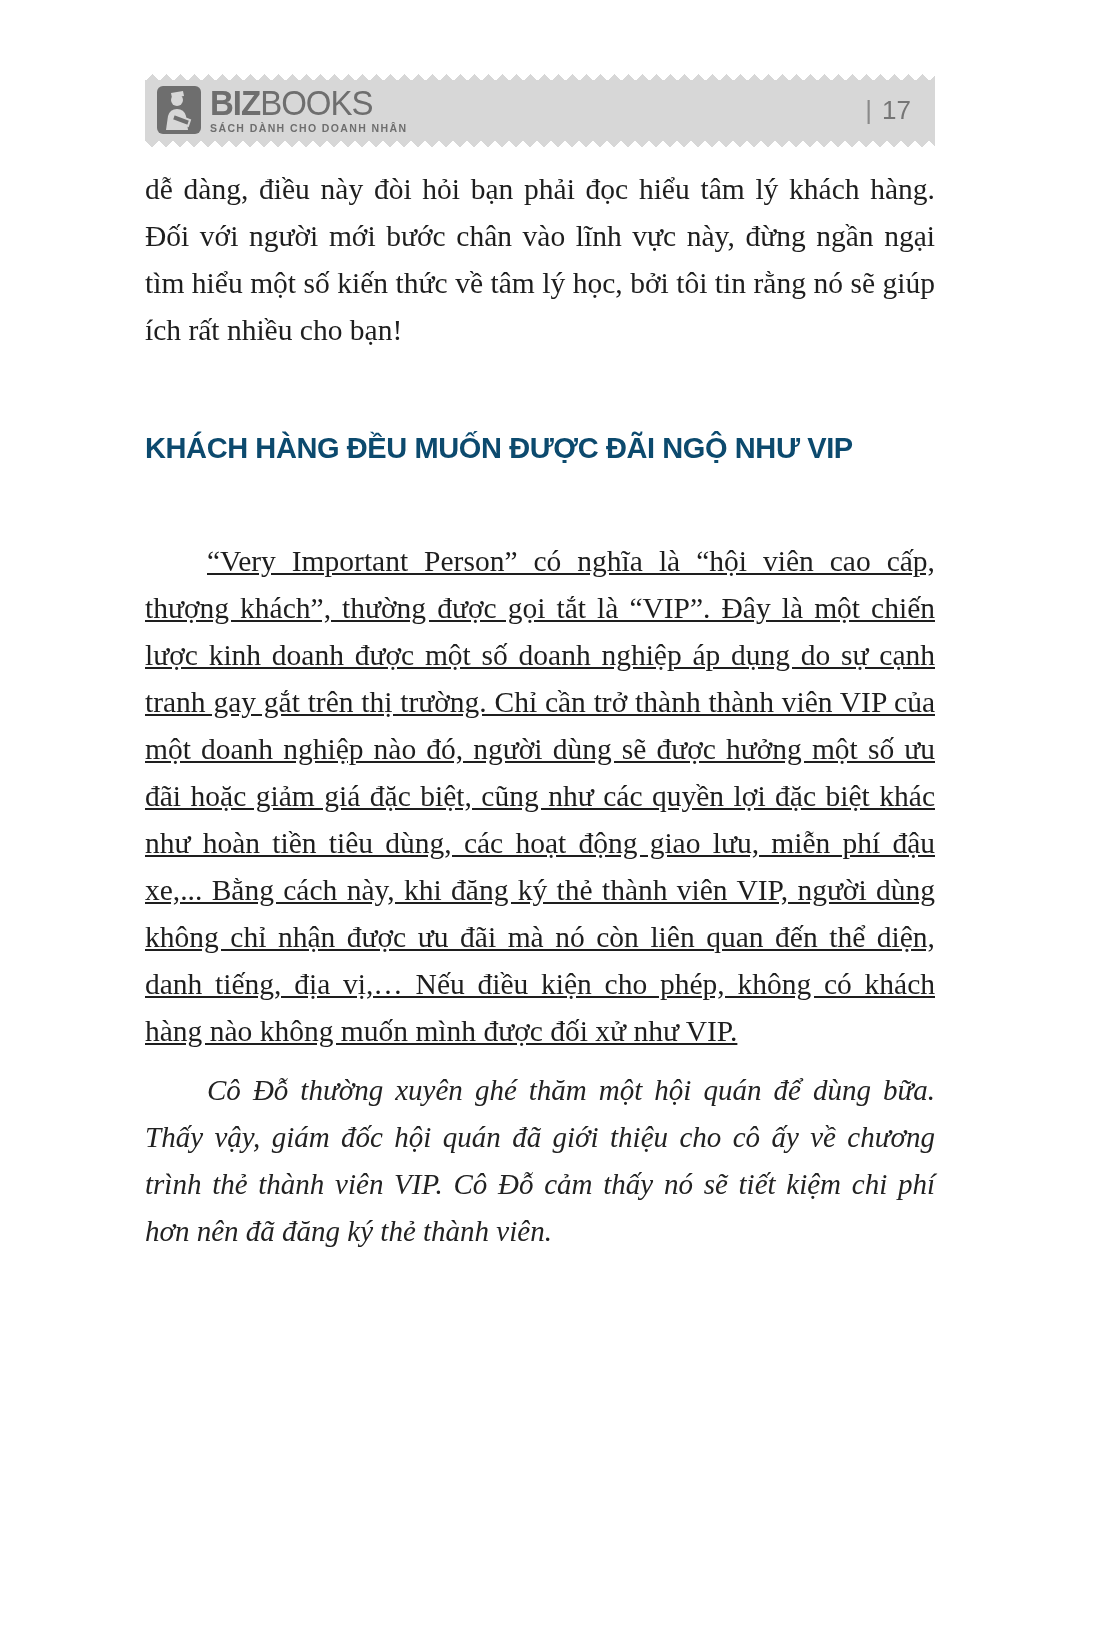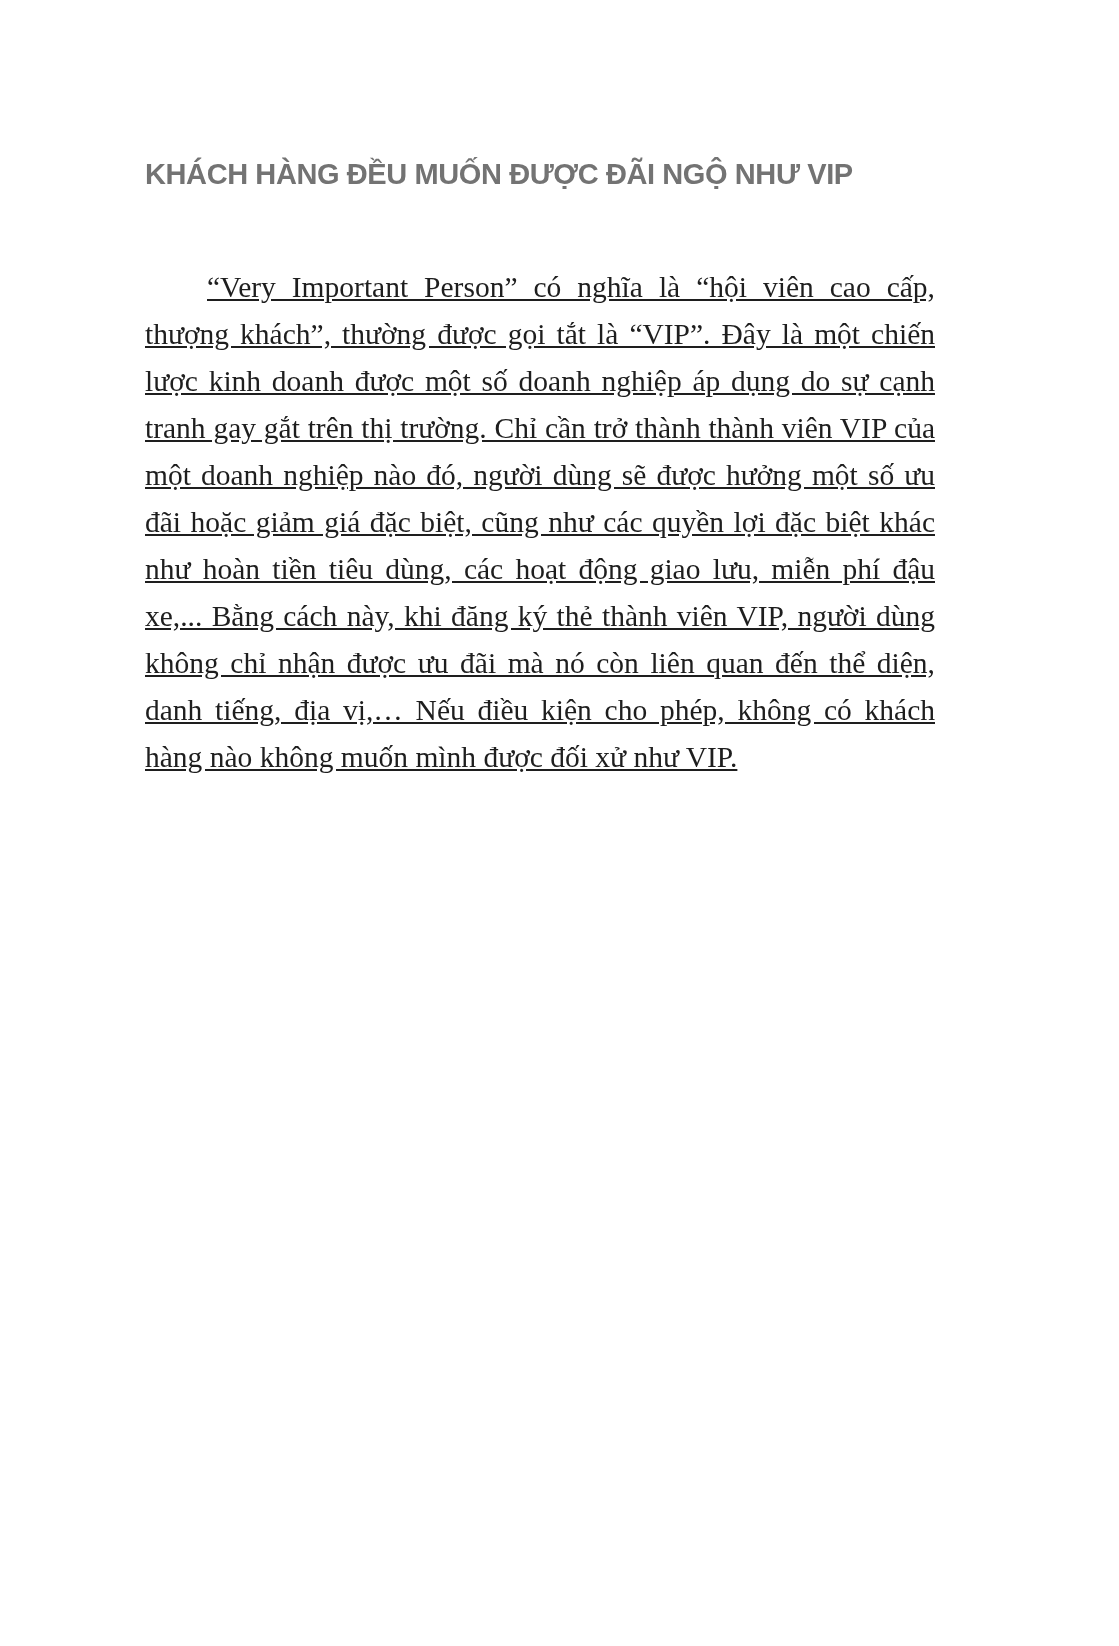--- a/index.html
+++ b/index.html
@@ -108,21 +108,21 @@
     text-align: justify;
     margin: 0;
     color: #1e1e1e;
   }
   p.intro { margin-top: 26px; }
   .indent { text-indent: 62px; }
   h2.section-heading {
     font-family: "Liberation Sans", "DejaVu Sans", sans-serif;
     font-size: 29px;
     font-weight: 700;
-    color: #737373;
+    color: #0c4a6e;
     letter-spacing: -0.4px;
     line-height: 36px;
     margin: 76px 0 0 0;
     white-space: nowrap;
   }
   p.vip-par { margin-top: 72px; text-decoration: underline; }
   p.story {
     font-style: italic;
     font-size: 29px;
     line-height: 47px;
@@ -130,24 +130,49 @@
     margin: 12px 0 0 0;
     color: #222222;
   }
 </style>
 </head>
 <body>
 
 <div class="page">
   <div class="content">
 
+    <header class="header-bar">
+      <div class="logo">
+        <div class="logo-badge">
+          <svg width="34" height="40" viewBox="0 0 34 40" aria-hidden="true">
+
+            <circle cx="15" cy="10" r="6" fill="#d7d7d7"></circle>
+            <path d="M4 40 L6 26 Q8 19 15 19 Q22 19 24 26 L26 40 Z" fill="#d7d7d7"></path>
+            <path d="M9 3 L21 1 L22 6 L10 8 Z" fill="#d7d7d7"></path>
+            <path d="M12 24 L28 30 L26 36 L10 30 Z" fill="#6e6e6e" stroke="#d7d7d7" stroke-width="2"></path>
+          </svg>
+        </div>
+        <div class="logo-text">
+          <div class="brand">
+            <span class="bold">BIZ</span><span class="light">BOOKS</span>
+          </div>
+          <div class="tagline">SÁCH DÀNH CHO DOANH NHÂN</div>
+        </div>
+      </div>
+      <div class="page-num">
+        <span class="sep">|</span>
+        <span class="num">17</span>
+      </div>
+    </header>
 
     <main>
+      <p class="body-par intro">dễ dàng, điều này đòi hỏi bạn phải đọc hiểu tâm lý khách hàng. Đối với người mới bước chân vào lĩnh vực này, đừng ngần ngại tìm hiểu một số kiến thức về tâm lý học, bởi tôi tin rằng nó sẽ giúp ích rất nhiều cho bạn!</p>
 
       <h2 class="section-heading">KHÁCH HÀNG ĐỀU MUỐN ĐƯỢC ĐÃI NGỘ NHƯ VIP</h2>
 
       <p class="body-par vip-par indent">“Very Important Person” có nghĩa là “hội viên cao cấp, thượng khách”, thường được gọi tắt là “VIP”. Đây là một chiến lược kinh doanh được một số doanh nghiệp áp dụng do sự cạnh tranh gay gắt trên thị trường. Chỉ cần trở thành thành viên VIP của một doanh nghiệp nào đó, người dùng sẽ được hưởng một số ưu đãi hoặc giảm giá đặc biệt, cũng như các quyền lợi đặc biệt khác như hoàn tiền tiêu dùng, các hoạt động giao lưu, miễn phí đậu xe,... Bằng cách này, khi đăng ký thẻ thành viên VIP, người dùng không chỉ nhận được ưu đãi mà nó còn liên quan đến thể diện, danh tiếng, địa vị,… Nếu điều kiện cho phép, không có khách hàng nào không muốn mình được đối xử như VIP.</p>
 
+      <p class="story indent">Cô Đỗ thường xuyên ghé thăm một hội quán để dùng bữa. Thấy vậy, giám đốc hội quán đã giới thiệu cho cô ấy về chương trình thẻ thành viên VIP. Cô Đỗ cảm thấy nó sẽ tiết kiệm chi phí hơn nên đã đăng ký thẻ thành viên.</p>
 
     </main>
 
   </div>
 </div>
 
 </body></html>

